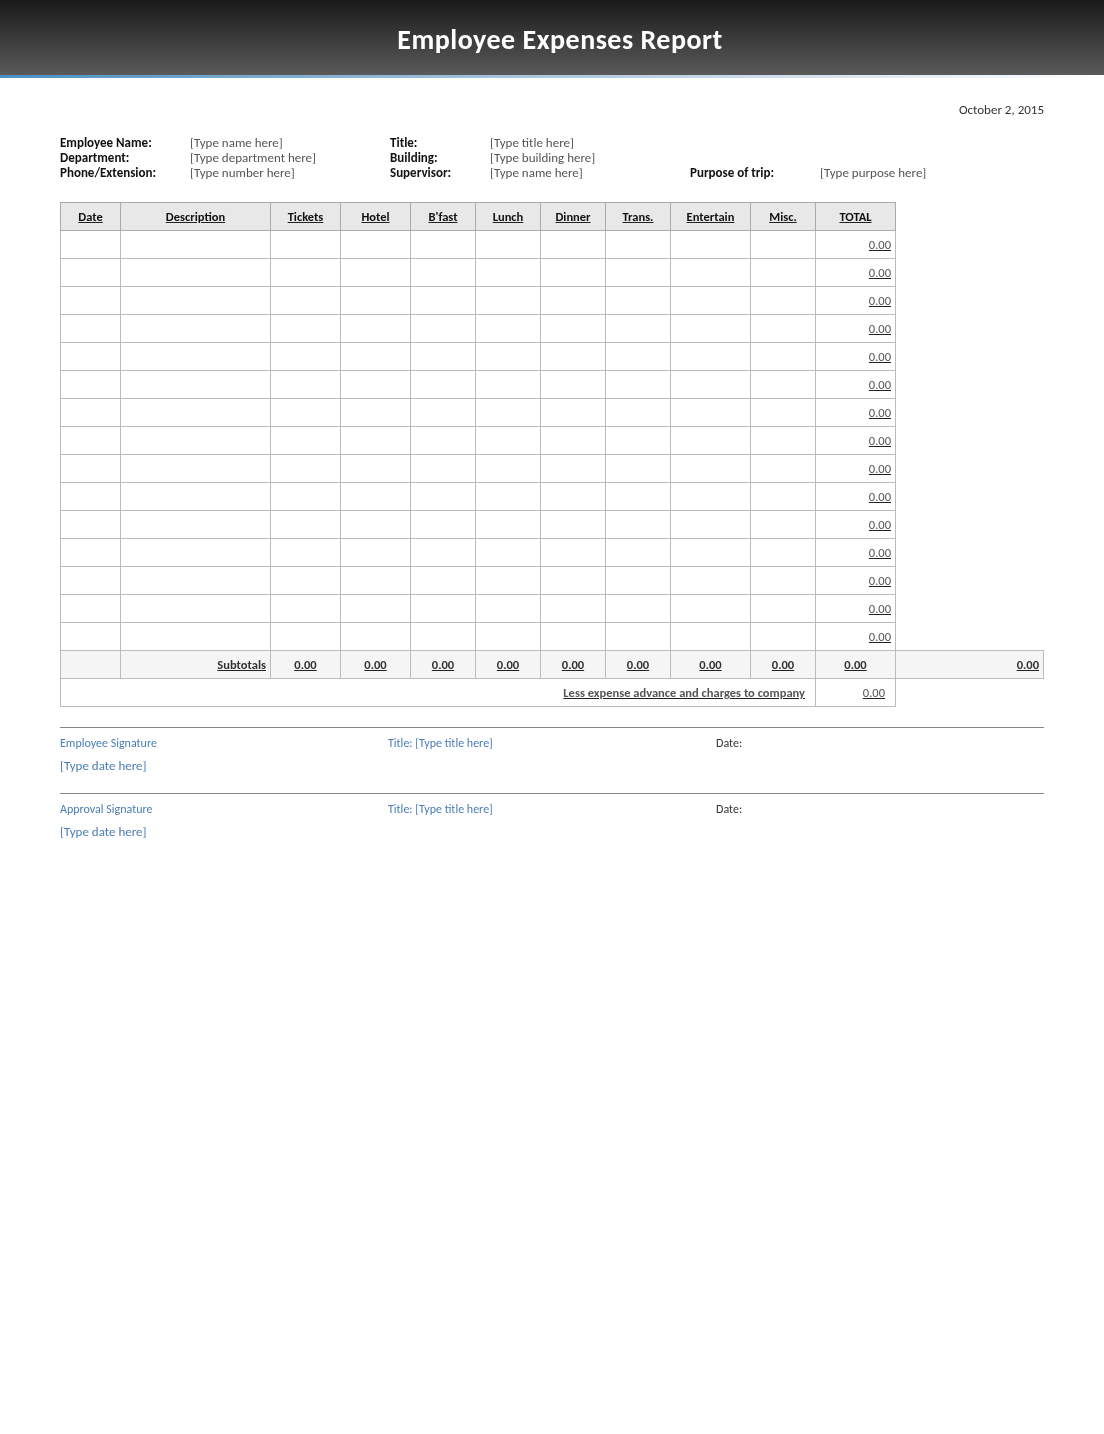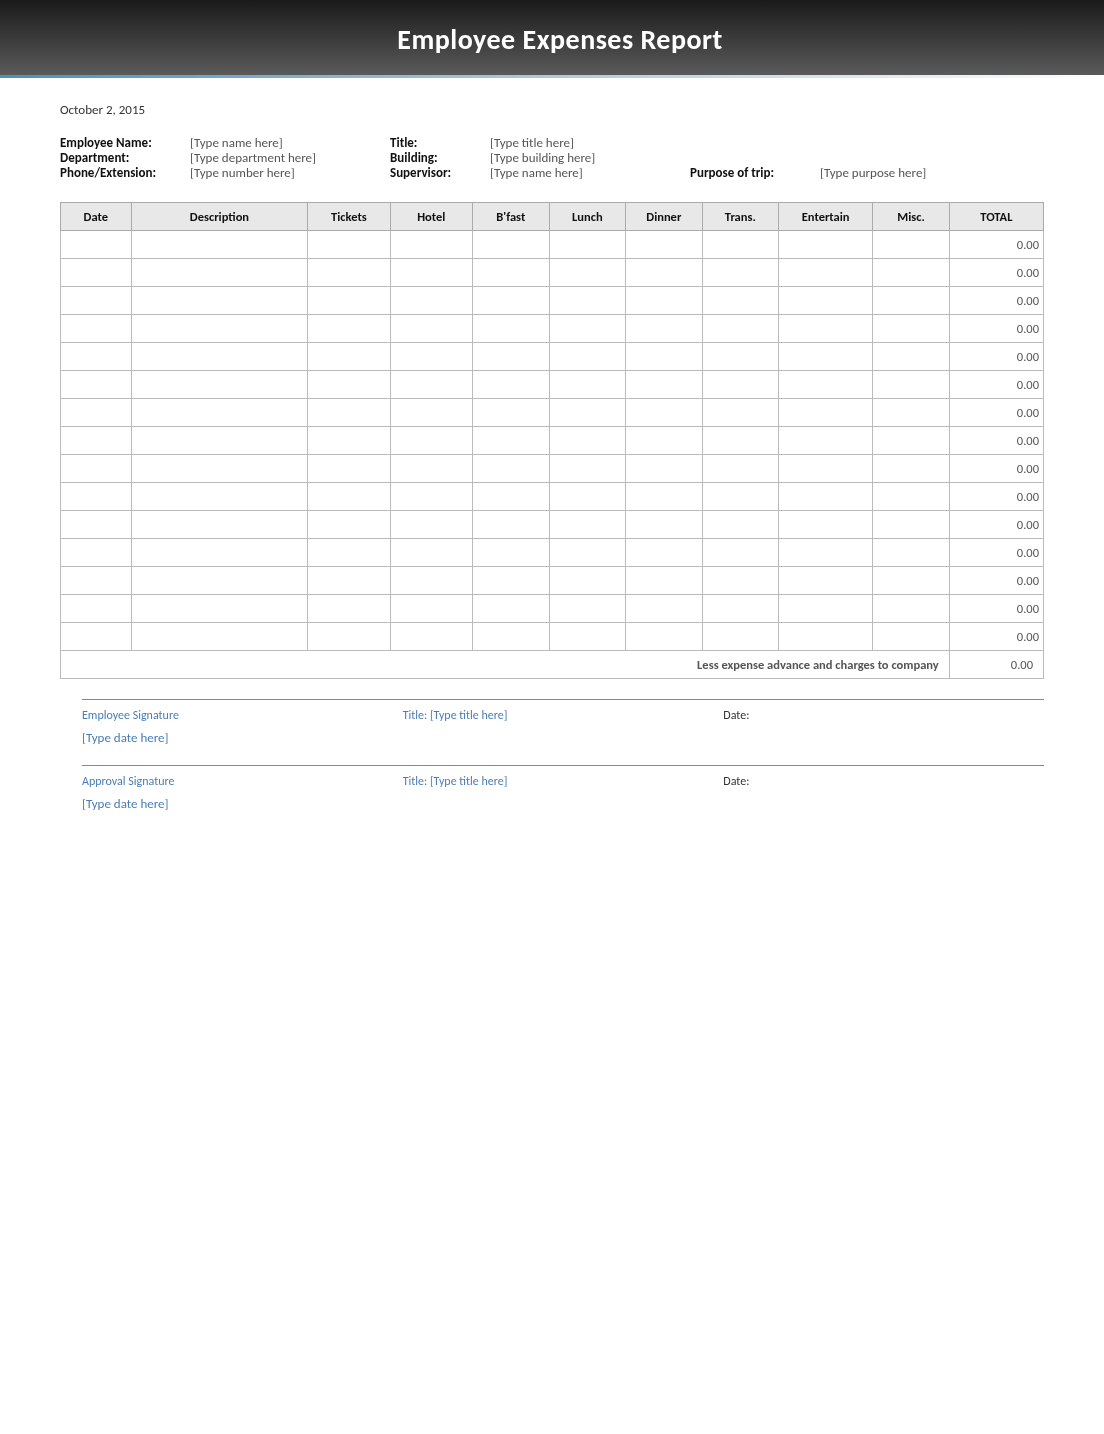--- a/index.html
+++ b/index.html
@@ -28,21 +28,21 @@
       height: 3px;
       background: linear-gradient(to right, #4a90c4, #aec8e0, #ffffff);
       margin-bottom: 0;
     }
 
     .content {
       padding: 16px 60px 30px 60px;
     }
 
     .date-row {
-      text-align: left;
+      text-align: right;
       font-size: 13px;
       color: #333;
       margin-bottom: 18px;
       margin-top: 8px;
     }
 
     .info-grid {
       display: grid;
       grid-template-columns: 130px 200px 100px 200px 130px 180px;
       margin-bottom: 22px;
@@ -59,20 +59,21 @@
       color: #555;
       font-size: 13px;
       align-self: center;
     }
 
     .expense-table {
       width: 100%;
       border-collapse: collapse;
       font-size: 12.5px;
       margin-bottom: 0;
+      text-decoration: underline;
     }
 
     .expense-table th {
       background: #e8e8e8;
       border: 1px solid #aaa;
       padding: 6px 4px;
       text-align: center;
       font-weight: bold;
       color: #111;
     }
@@ -129,21 +130,20 @@
       font-weight: bold;
     }
 
     .total-due-row td.summary-value {
       font-weight: bold;
       color: #111;
     }
 
     .signature-section {
       margin-top: 20px;
-      margin-left: 22px;
     }
 
     .sig-block {
       border-top: 1px solid #888;
       padding-top: 8px;
       margin-bottom: 20px;
       display: grid;
       grid-template-columns: 1fr 1fr 1fr;
       row-gap: 4px;
     }
@@ -417,20 +417,34 @@
           <td></td>
           <td></td>
           <td></td>
           <td></td>
           <td></td>
           <td></td>
           <td></td>
           <td></td>
           <td class="total-val">0.00</td>
         </tr>
+        <tr class="subtotal-row">
+          <td></td>
+          <td class="subtotal-label" style="text-align: right; font-weight: bold;">Subtotals</td>
+          <td style="text-align: center;">0.00</td>
+          <td style="text-align: center;">0.00</td>
+          <td style="text-align: center;">0.00</td>
+          <td style="text-align: center;">0.00</td>
+          <td style="text-align: center;">0.00</td>
+          <td style="text-align: center;">0.00</td>
+          <td style="text-align: center;">0.00</td>
+          <td style="text-align: center;">0.00</td>
+          <td style="text-align: center;">0.00</td>
+          <td style="font-weight: bold;">0.00</td>
+        </tr>
         <tr class="summary-row">
           <td class="summary-label" colspan="10">Less expense advance and charges to company</td>
           <td class="summary-value">0.00</td>
         </tr>
       </tbody>
   </table>
 
   <div class="signature-section">
 
     <div class="sig-block">

